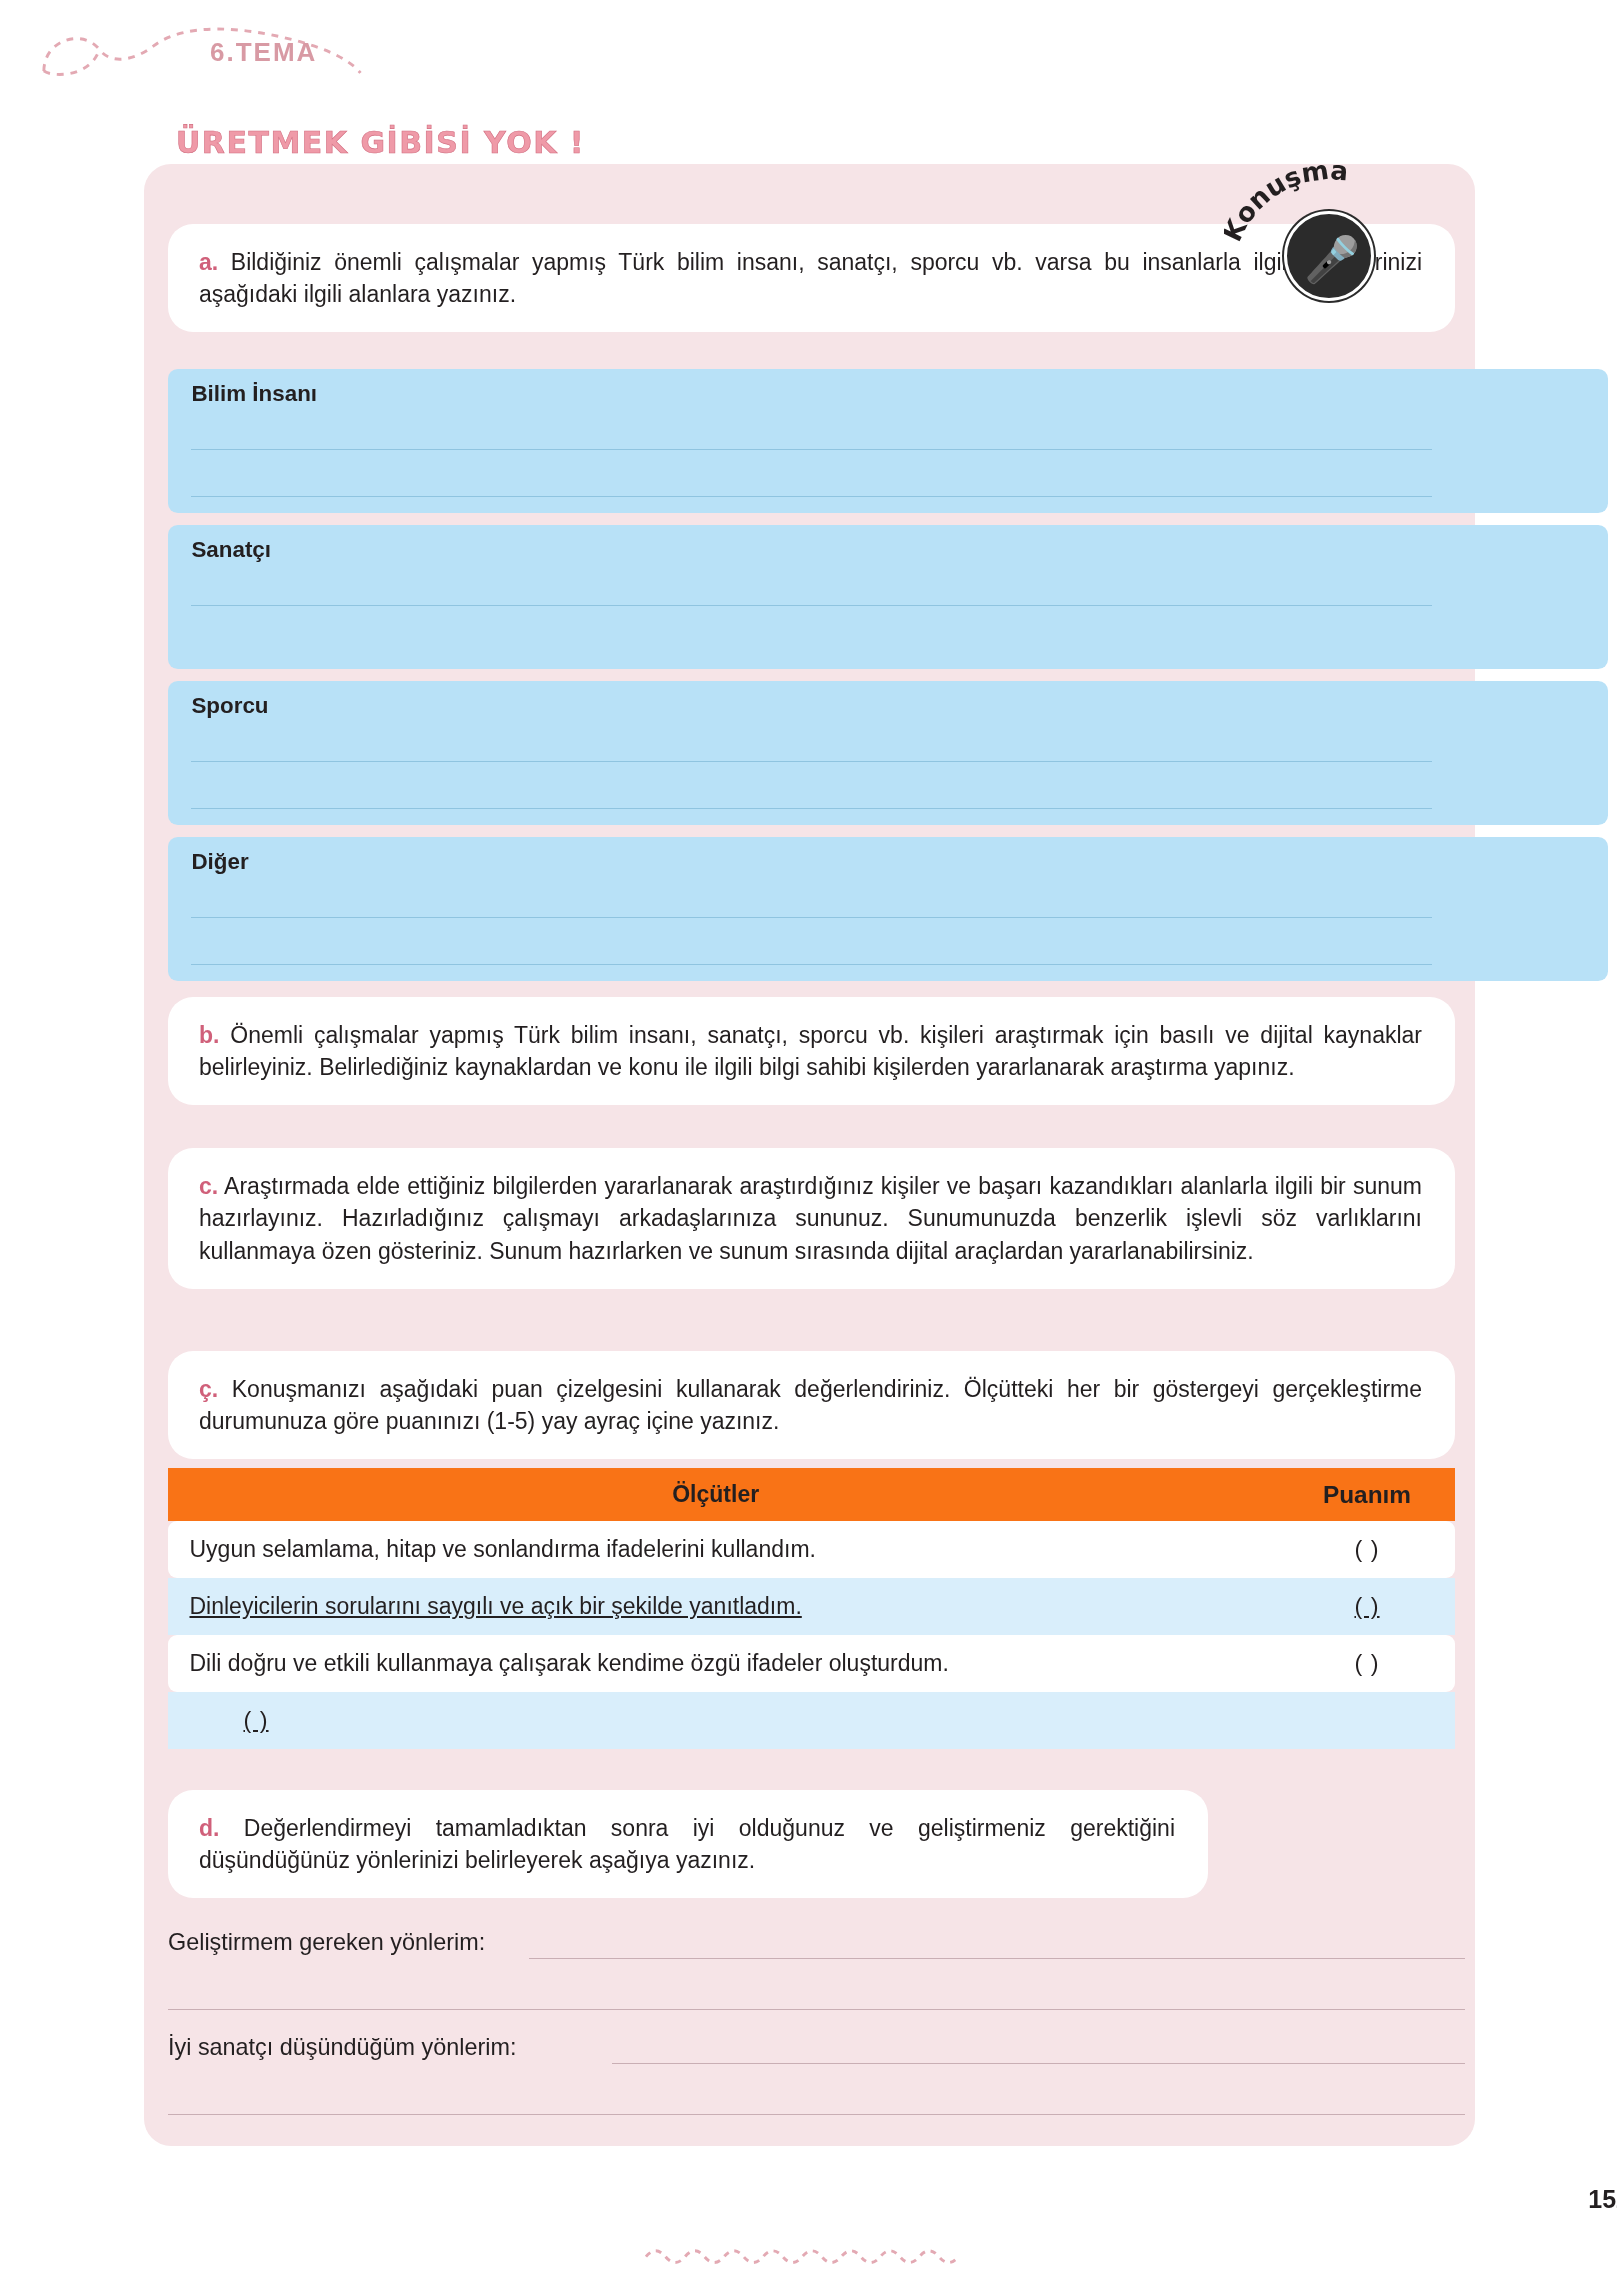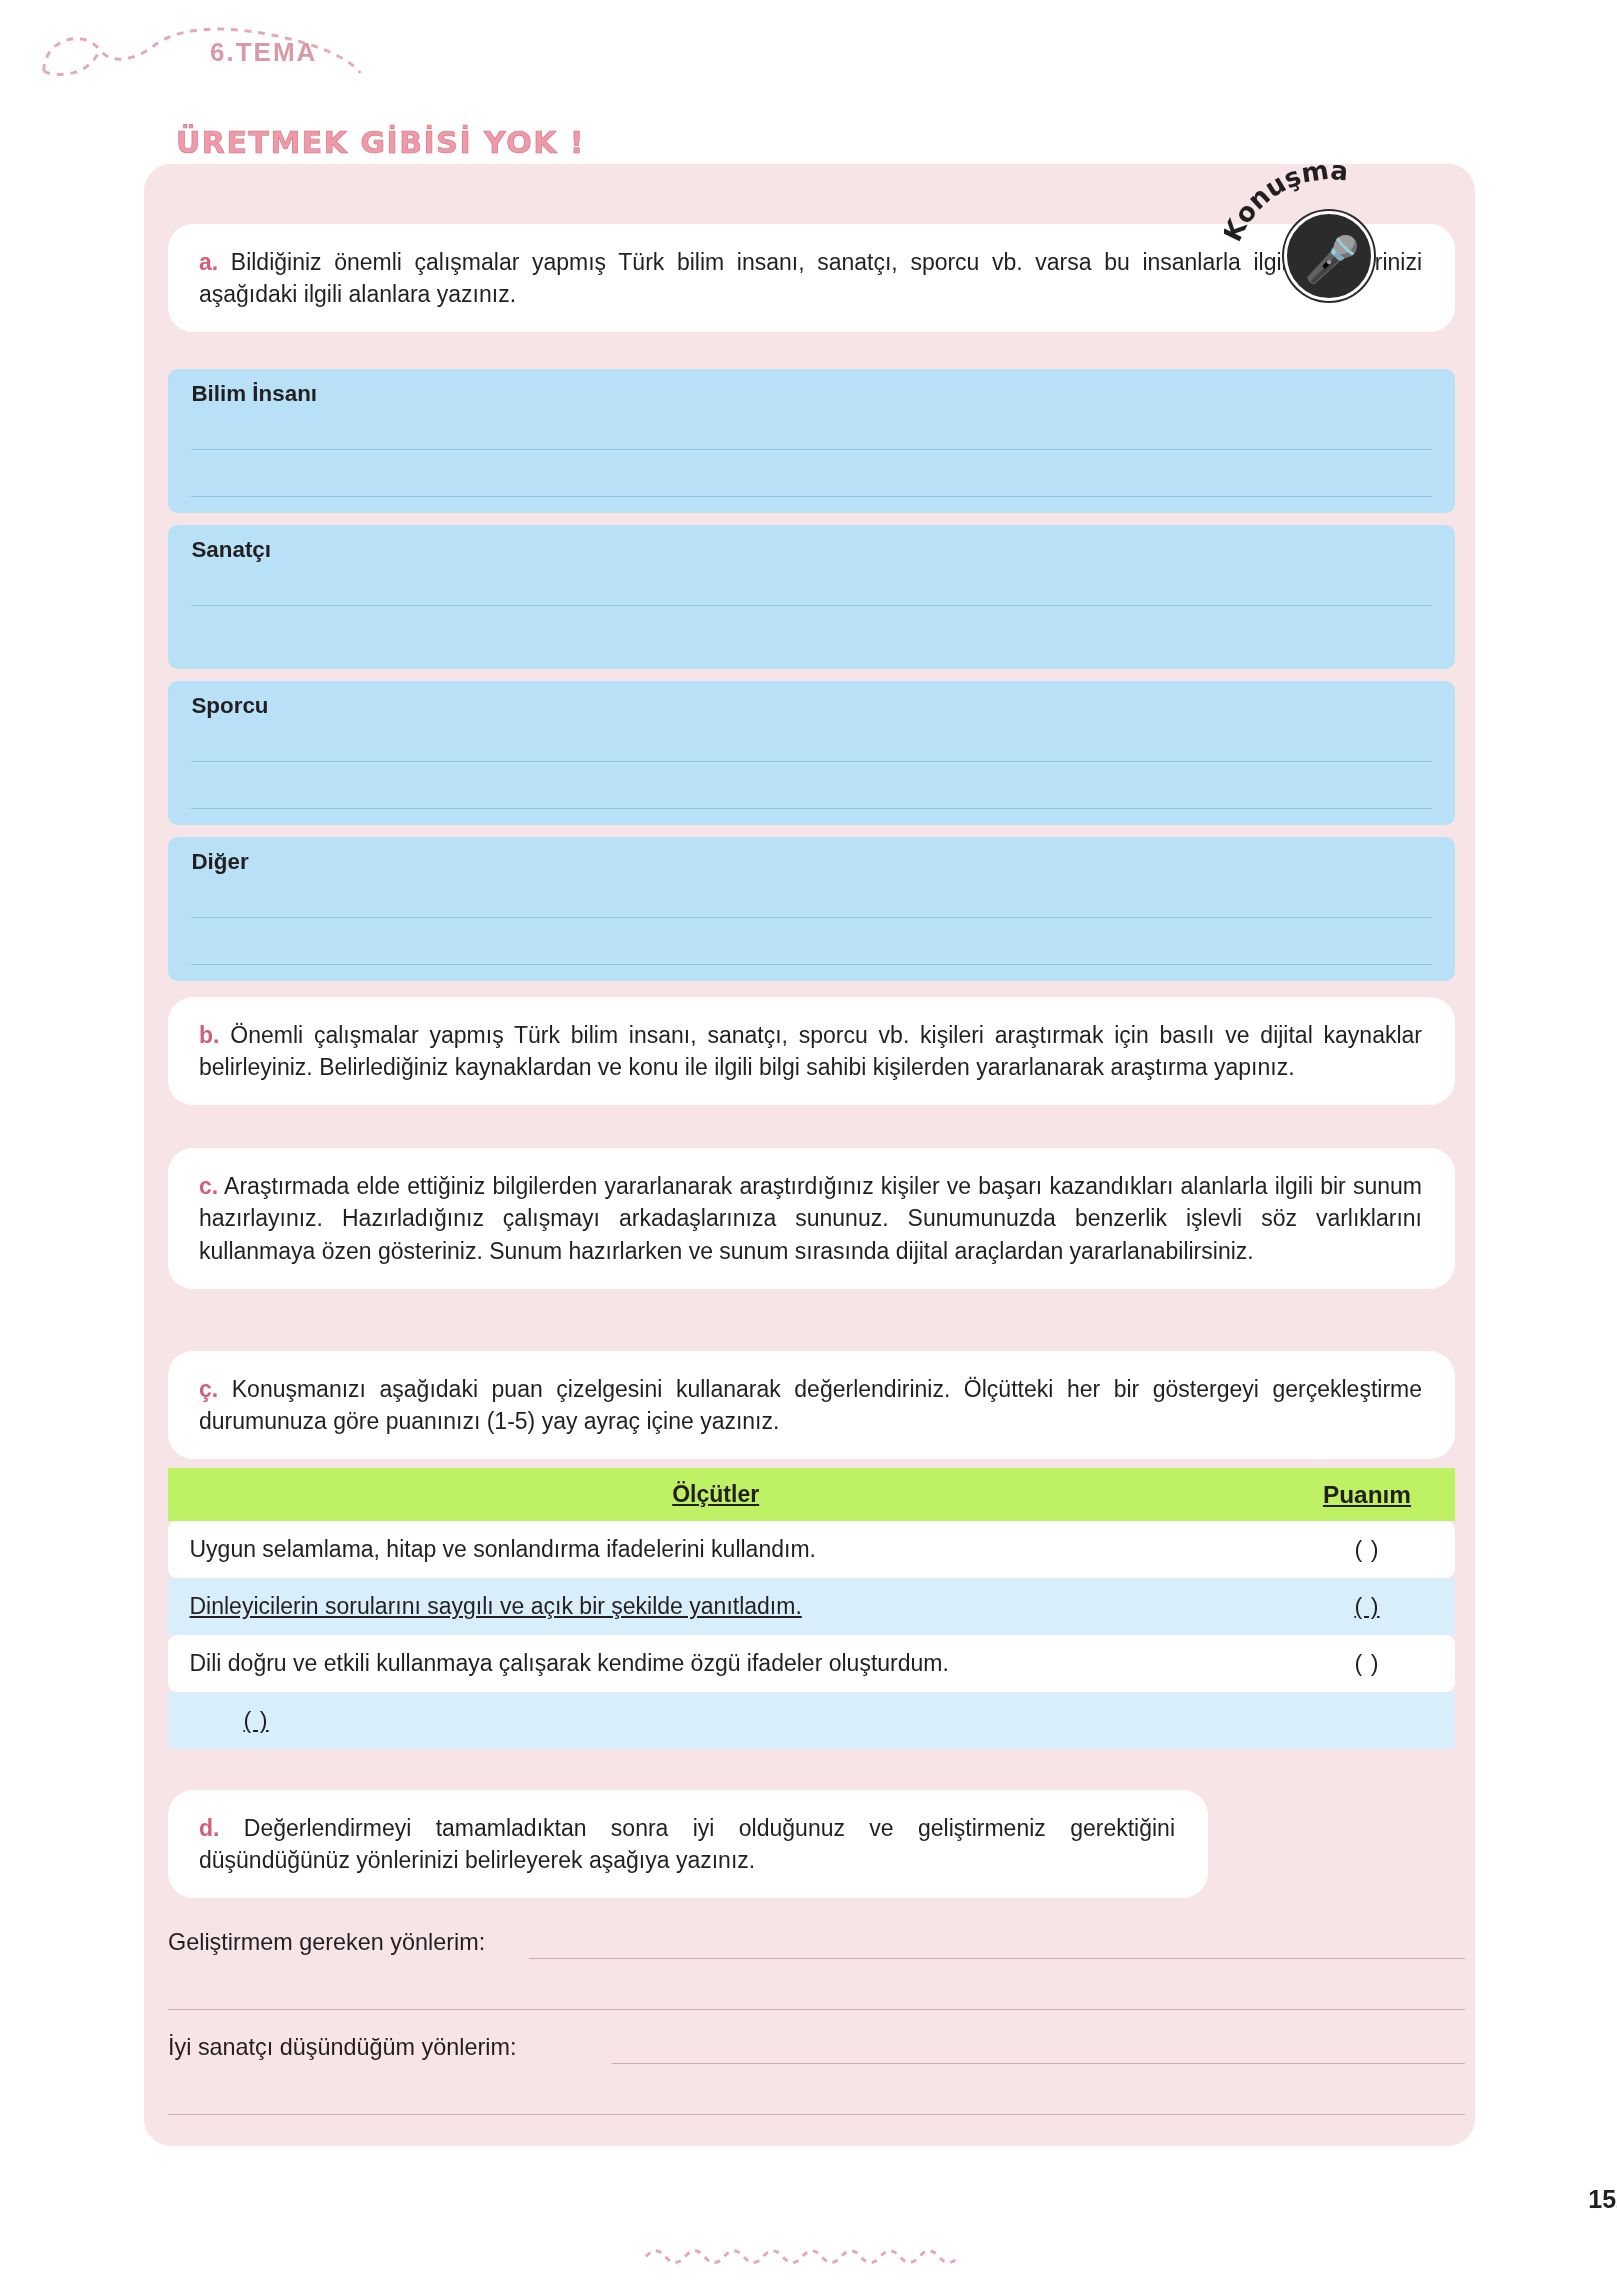--- a/index.html
+++ b/index.html
@@ -118,21 +118,21 @@
     justify-content: center;
     color: #ffffff;
     font-size: 45px;
     line-height: 1;
   }
 
   
   .blue-block {
     position: absolute;
     left: 168px;
-    width: 1287px;
+    width: 1440px;
     background: #b8e1f7;
     border-radius: 9.8px;
   }
   .blue-label {
     position: absolute;
     left: 23.4px;
     top: 11.7px;
     font-size: 22.4px;
     font-weight: bold;
     color: #231f20;
@@ -156,25 +156,24 @@
     left: 168px;
     top: 1468px;
     width: 1287px;
   }
   .trow {
     display: flex;
     align-items: center;
     min-height: 57px;
   }
   .trow.head {
-    background: #bef264;
+    background: #f97316;
     font-weight: bold;
     font-size: 24.4px;
     min-height: 53px;
-    text-decoration: underline;
   }
   .trow.alt { background: #d9eefb; text-decoration: underline; }
   .trow.white { background: #ffffff; border-radius: 9px; }
   .tcell-crit {
     flex: 1 1 auto;
     padding: 9.8px 15.6px 9.8px 21.5px;
     font-size: 23px;
     line-height: 1.32;
   }
   .trow.head .tcell-crit {

